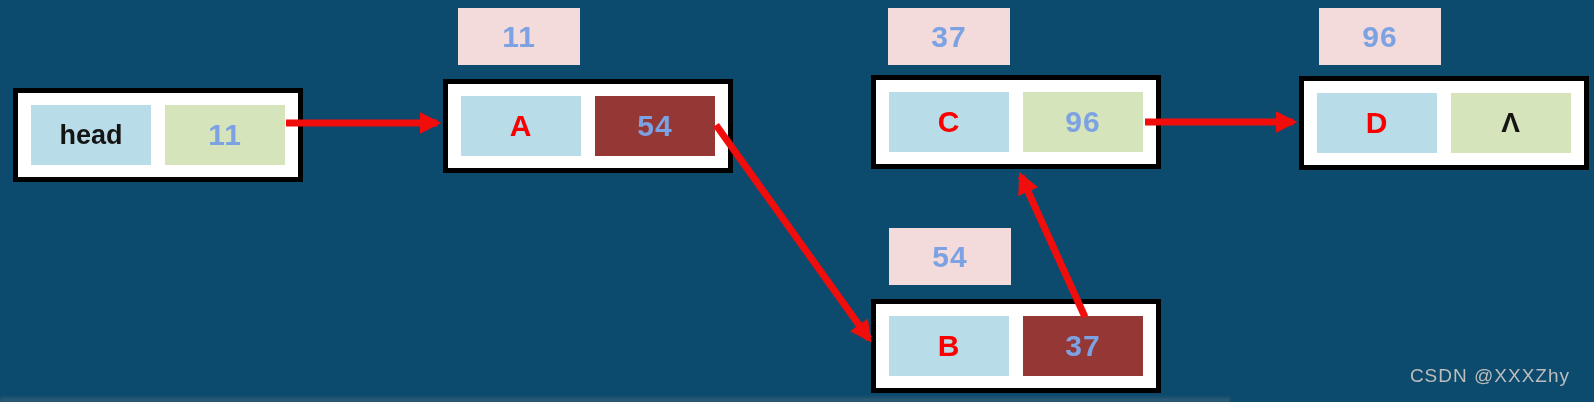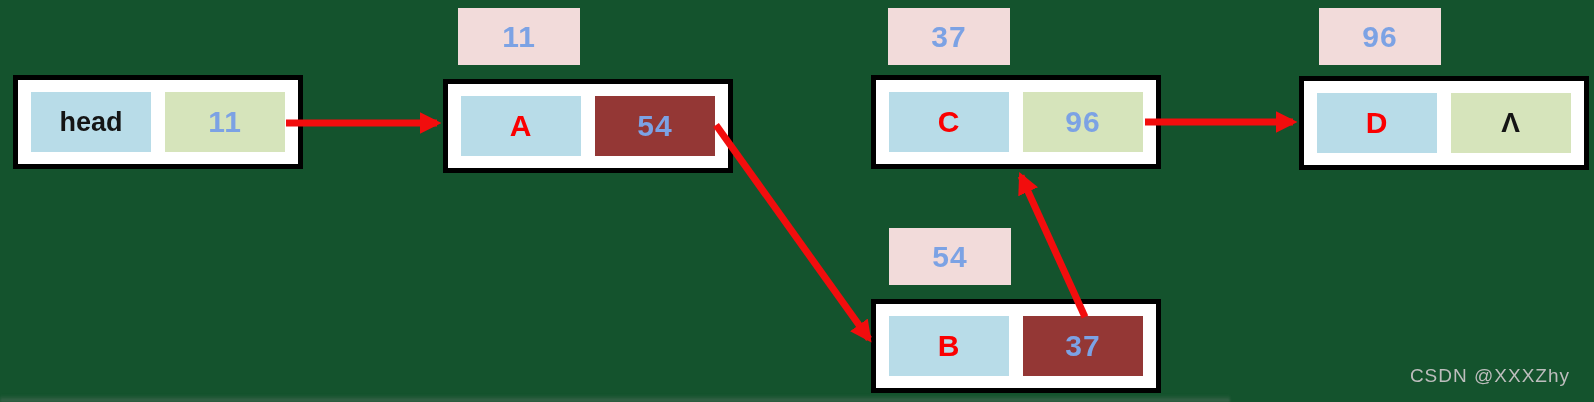--- a/index.html
+++ b/index.html
@@ -5,21 +5,21 @@
   html, body {
     margin: 0;
     padding: 0;
     background: #ffffff;
     font-family: "Liberation Sans", sans-serif;
   }
   .canvas {
     position: relative;
     width: 1594px;
     height: 402px;
-    background: #14532d;
+    background: #0c4a6e;
     overflow: hidden;
   }
   
   .node {
     position: absolute;
     width: 290px;
     height: 94px;
     border: 5px solid var(--border_black, #000000);
     background: #ffffff;
     box-sizing: border-box;
@@ -40,21 +40,21 @@
   }
   .cell.blue    { background: var(--cell_blue, #b8dce8); }
   .cell.green   { background: var(--cell_green, #d6e4bb); }
   .cell.darkred { background: var(--cell_darkred, #943735); }
   .t-black { color: var(--text_black, #141414); font-size: 27px; letter-spacing: 0; }
   .t-red   { color: var(--text_red, #fb0001); }
   .t-blue  { color: var(--text_blue, #7ca2e4); }
   .t-null  { color: var(--text_black, #141414); font-size: 28px; }
 
   
-  #node-head { left: 13px;   top: 75px;  }
+  #node-head { left: 13px;   top: 88px;  }
   #node-a    { left: 443px;  top: 79px;  }
   #node-c    { left: 871px;  top: 75px;  }
   #node-d    { left: 1299px; top: 76px;  }
   #node-b    { left: 871px;  top: 299px; }
 
   
   .addr-label {
     position: absolute;
     width: 122px;
     height: 57px;

